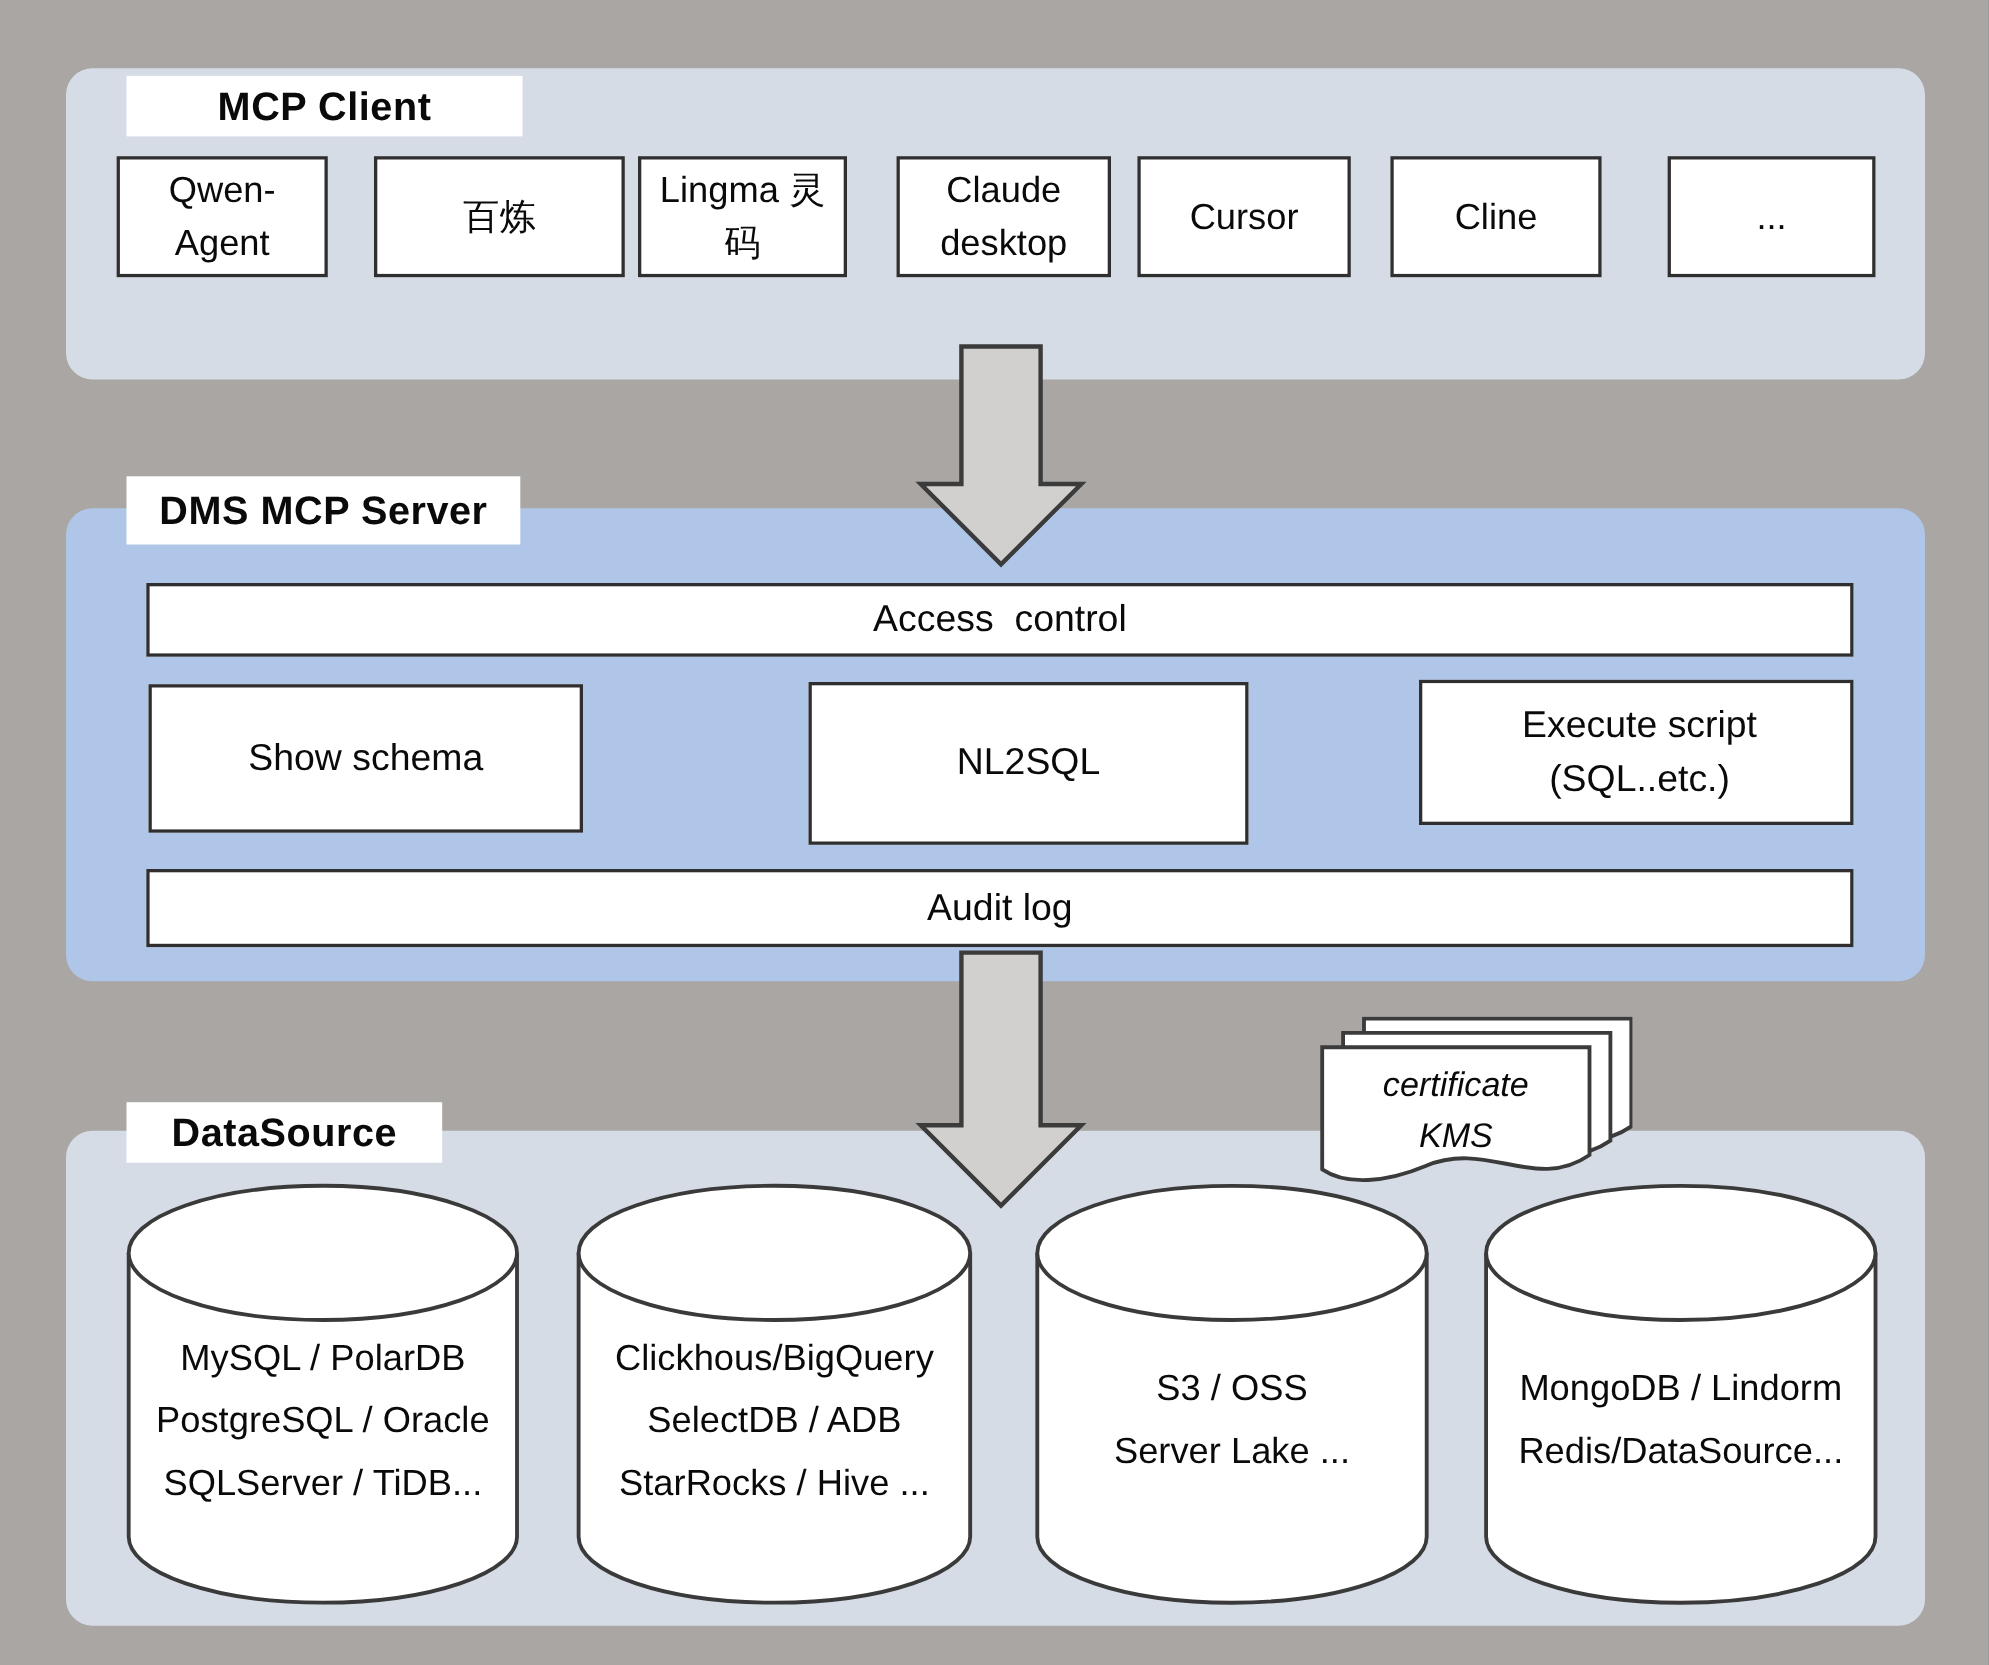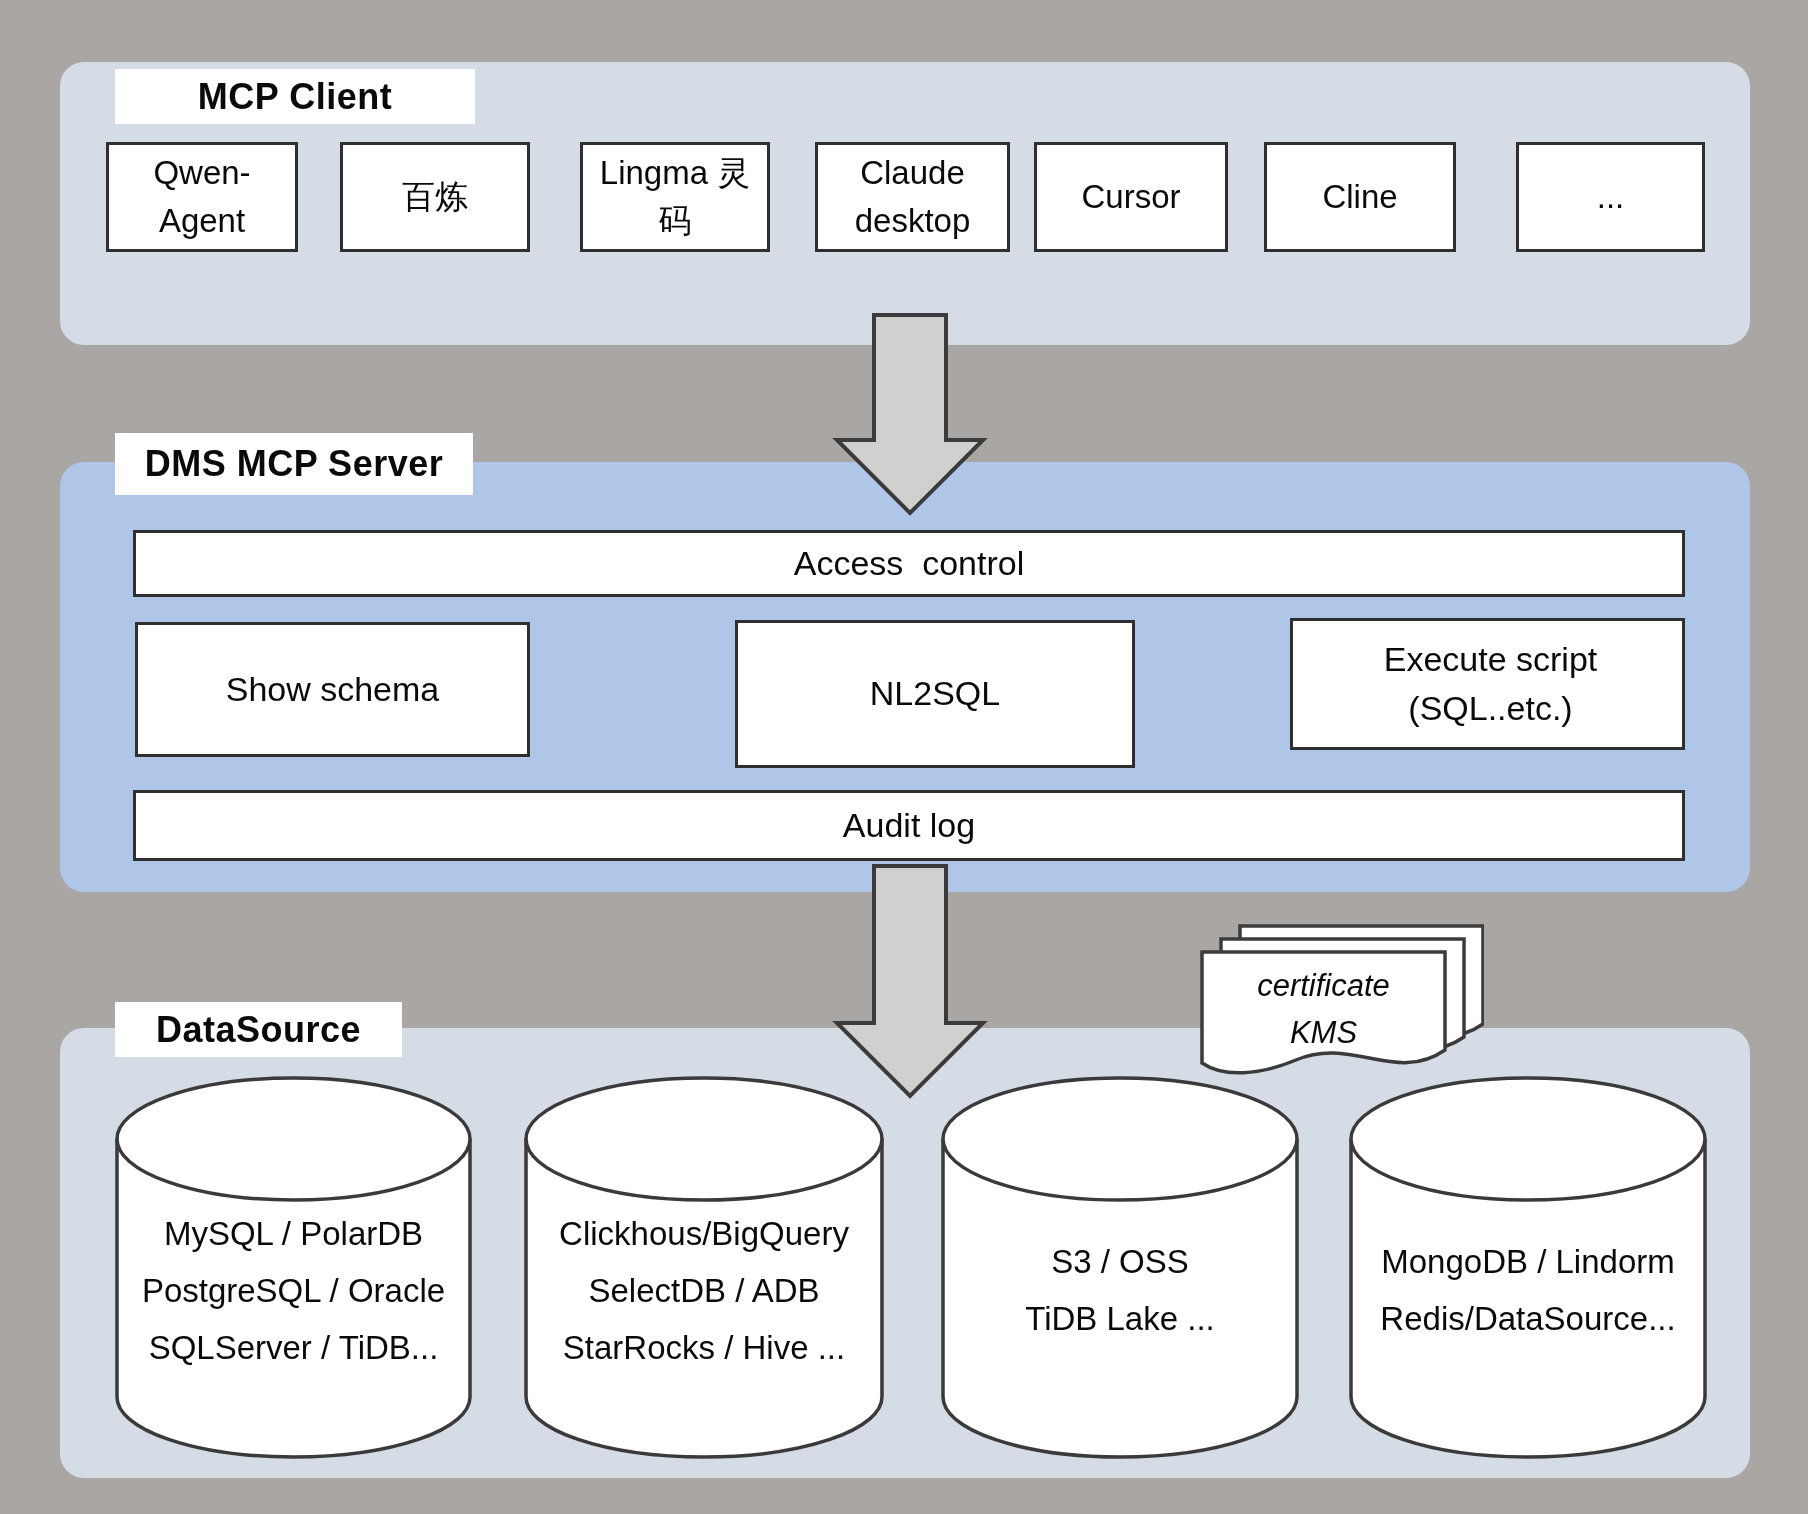--- a/index.html
+++ b/index.html
@@ -33,21 +33,21 @@
   }
   .bar{
     position:absolute;background:var(--node-fill);border:3px solid var(--node-border);
     box-sizing:border-box;display:flex;align-items:center;justify-content:center;
     font-size:34px;white-space:pre;
   }
   .tool{font-size:34px;}
   
   .client-box{top:142px;height:110px;}
   .client-box.c0{left:106px;width:192px;}
-  .client-box.c1{left:340px;width:190px;}
+  .client-box.c1{left:340px;width:228px;}
   .client-box.c2{left:580px;width:190px;}
   .client-box.c3{left:815px;width:195px;}
   .client-box.c4{left:1034px;width:194px;}
   .client-box.c5{left:1264px;width:192px;}
   .client-box.c6{left:1516px;width:189px;}
   
   .cyl{position:absolute;top:1075px;height:385px;}
   .cyl.d0{left:114px;width:359px;}
   .cyl.d1{left:523px;width:362px;}
   .cyl.d2{left:940px;width:360px;}
@@ -146,21 +146,21 @@
     </div>
   </div>
 
   <div class="cyl d2">
     <svg viewBox="0 0 360 385" preserveAspectRatio="none">
       <path d="M3 64 V322 A177 60 0 0 0 357 322 V64" fill="#ffffff" stroke="#3a3a3a" stroke-width="3.5"></path>
       <ellipse cx="180" cy="64" rx="177" ry="61" fill="#ffffff" stroke="#3a3a3a" stroke-width="3.5"></ellipse>
     </svg>
     <div class="cyl-text">
       <div class="cyl-line">S3 / OSS</div>
-      <div class="cyl-line">TiDB Lake ...</div>
+      <div class="cyl-line">Server Lake ...</div>
       <div class="cyl-line"></div>
     </div>
   </div>
 
   <div class="cyl d3">
     <svg viewBox="0 0 360 385" preserveAspectRatio="none">
       <path d="M3 64 V322 A177 60 0 0 0 357 322 V64" fill="#ffffff" stroke="#3a3a3a" stroke-width="3.5"></path>
       <ellipse cx="180" cy="64" rx="177" ry="61" fill="#ffffff" stroke="#3a3a3a" stroke-width="3.5"></ellipse>
     </svg>
     <div class="cyl-text">

